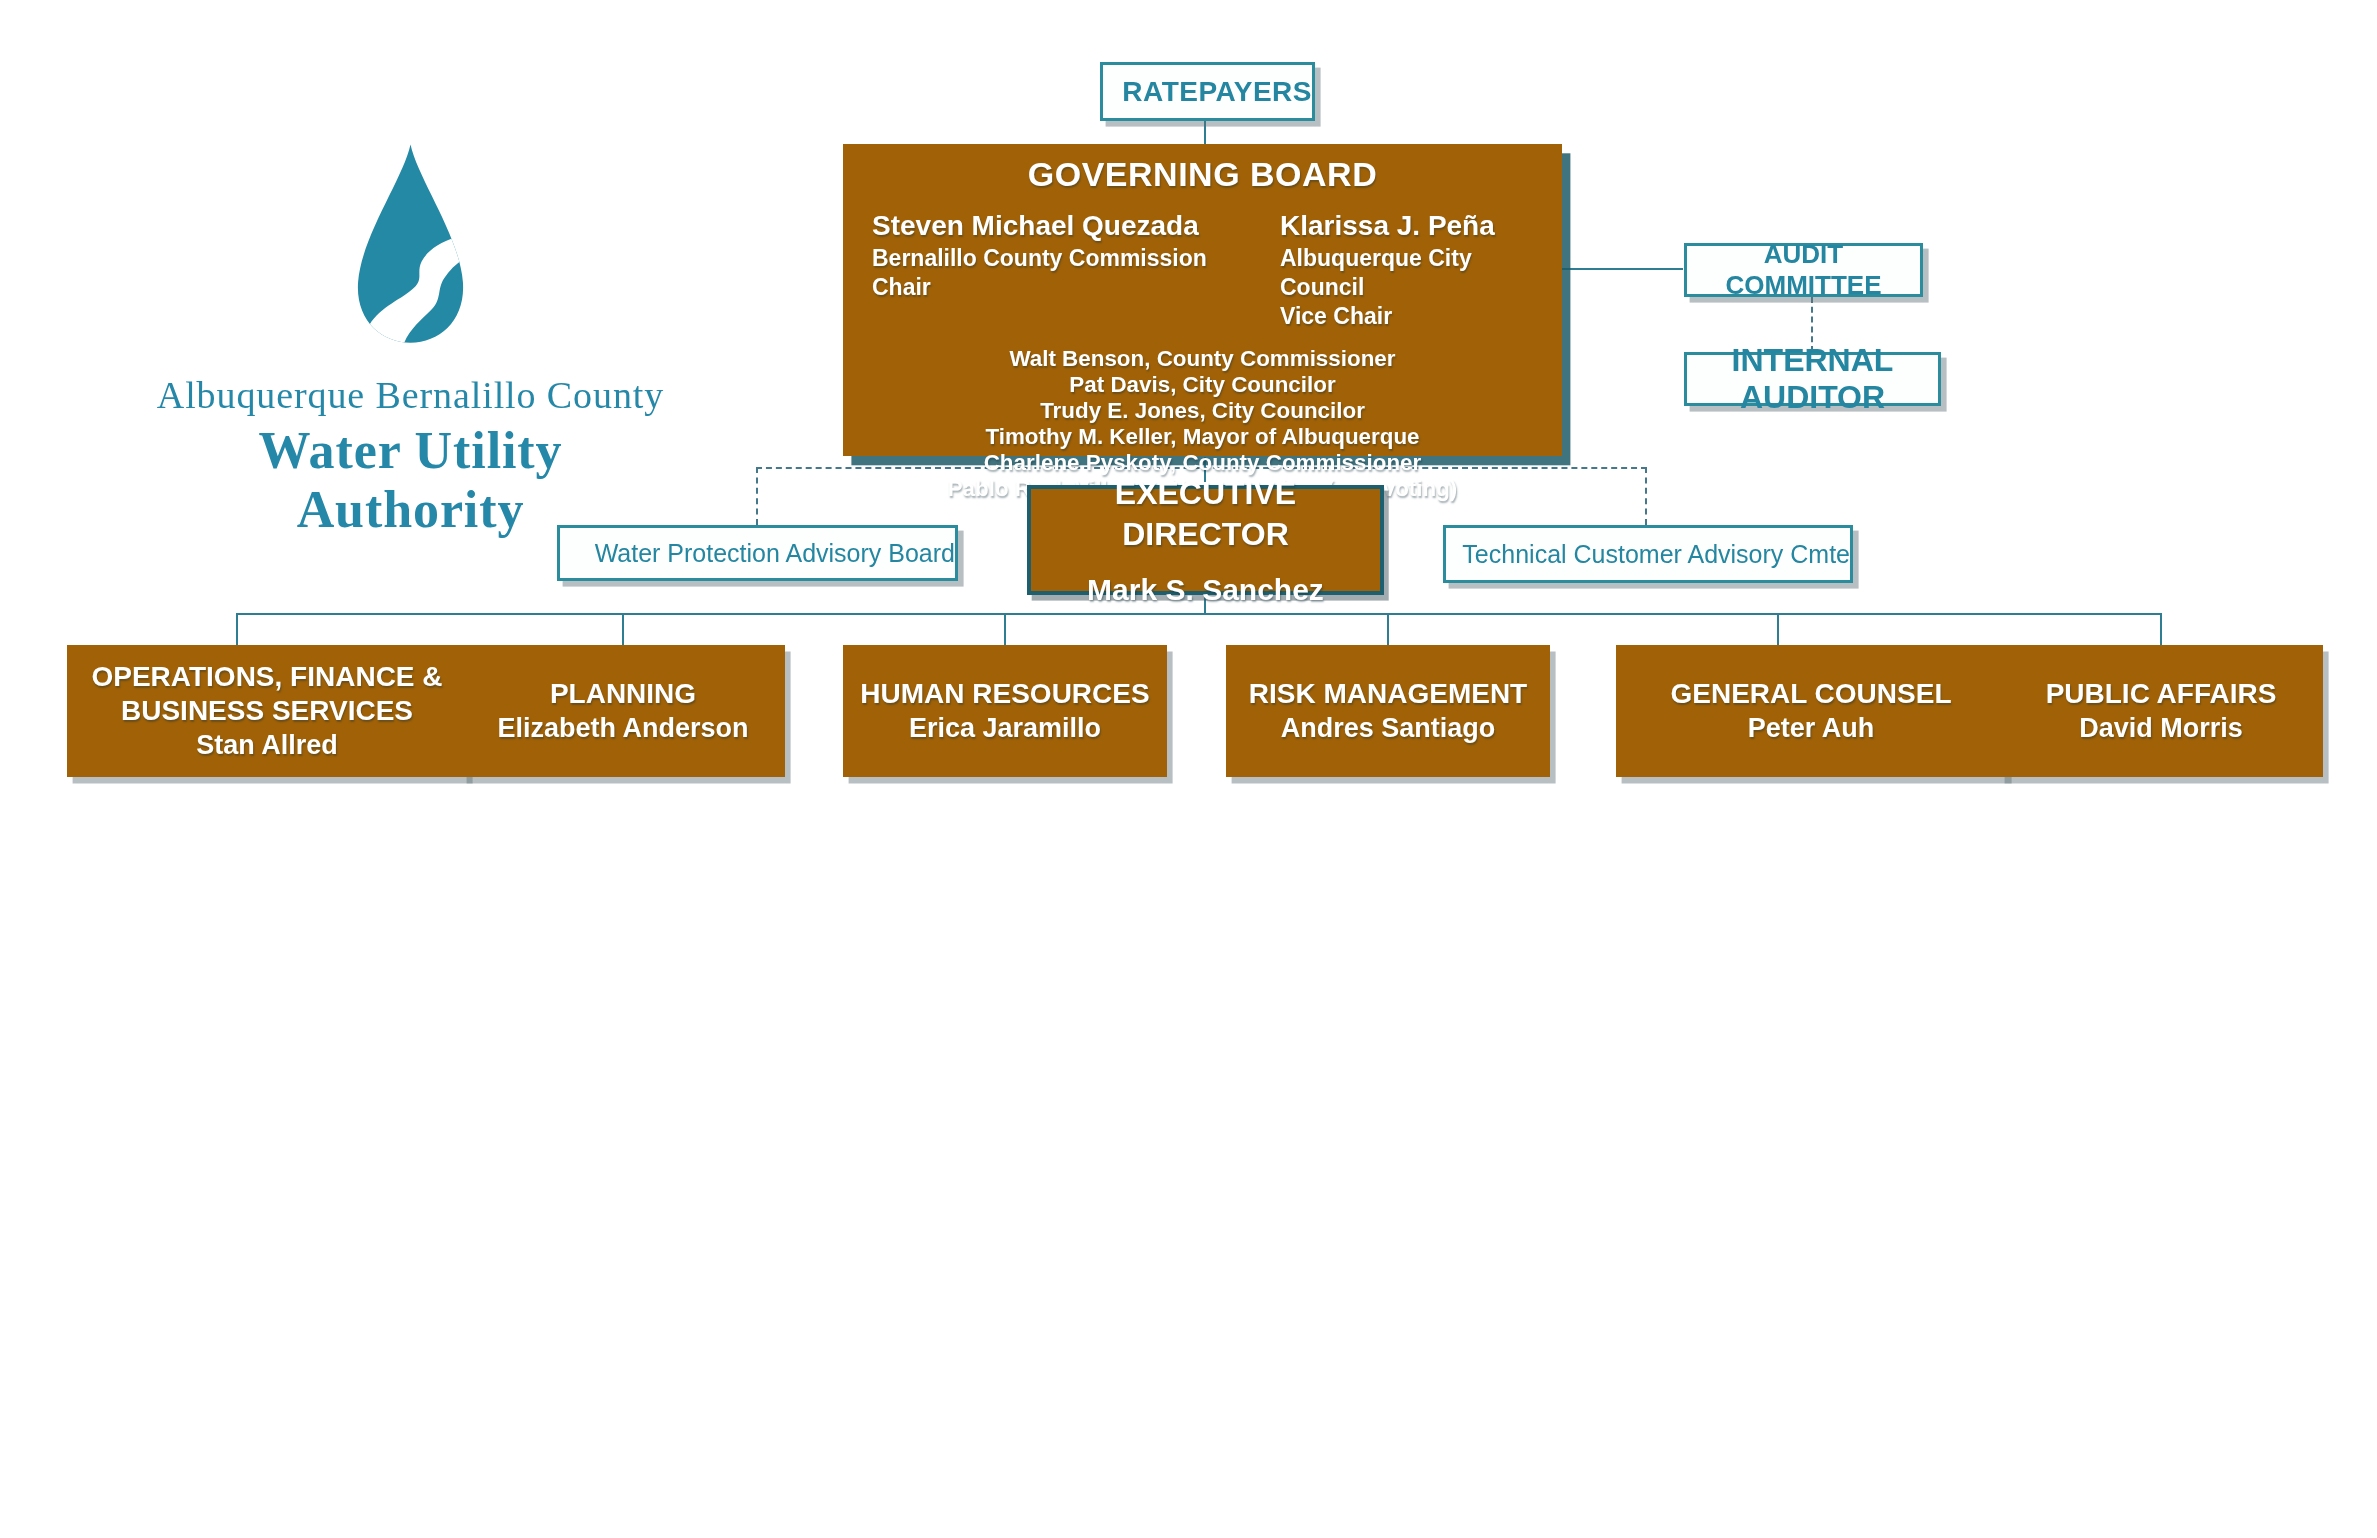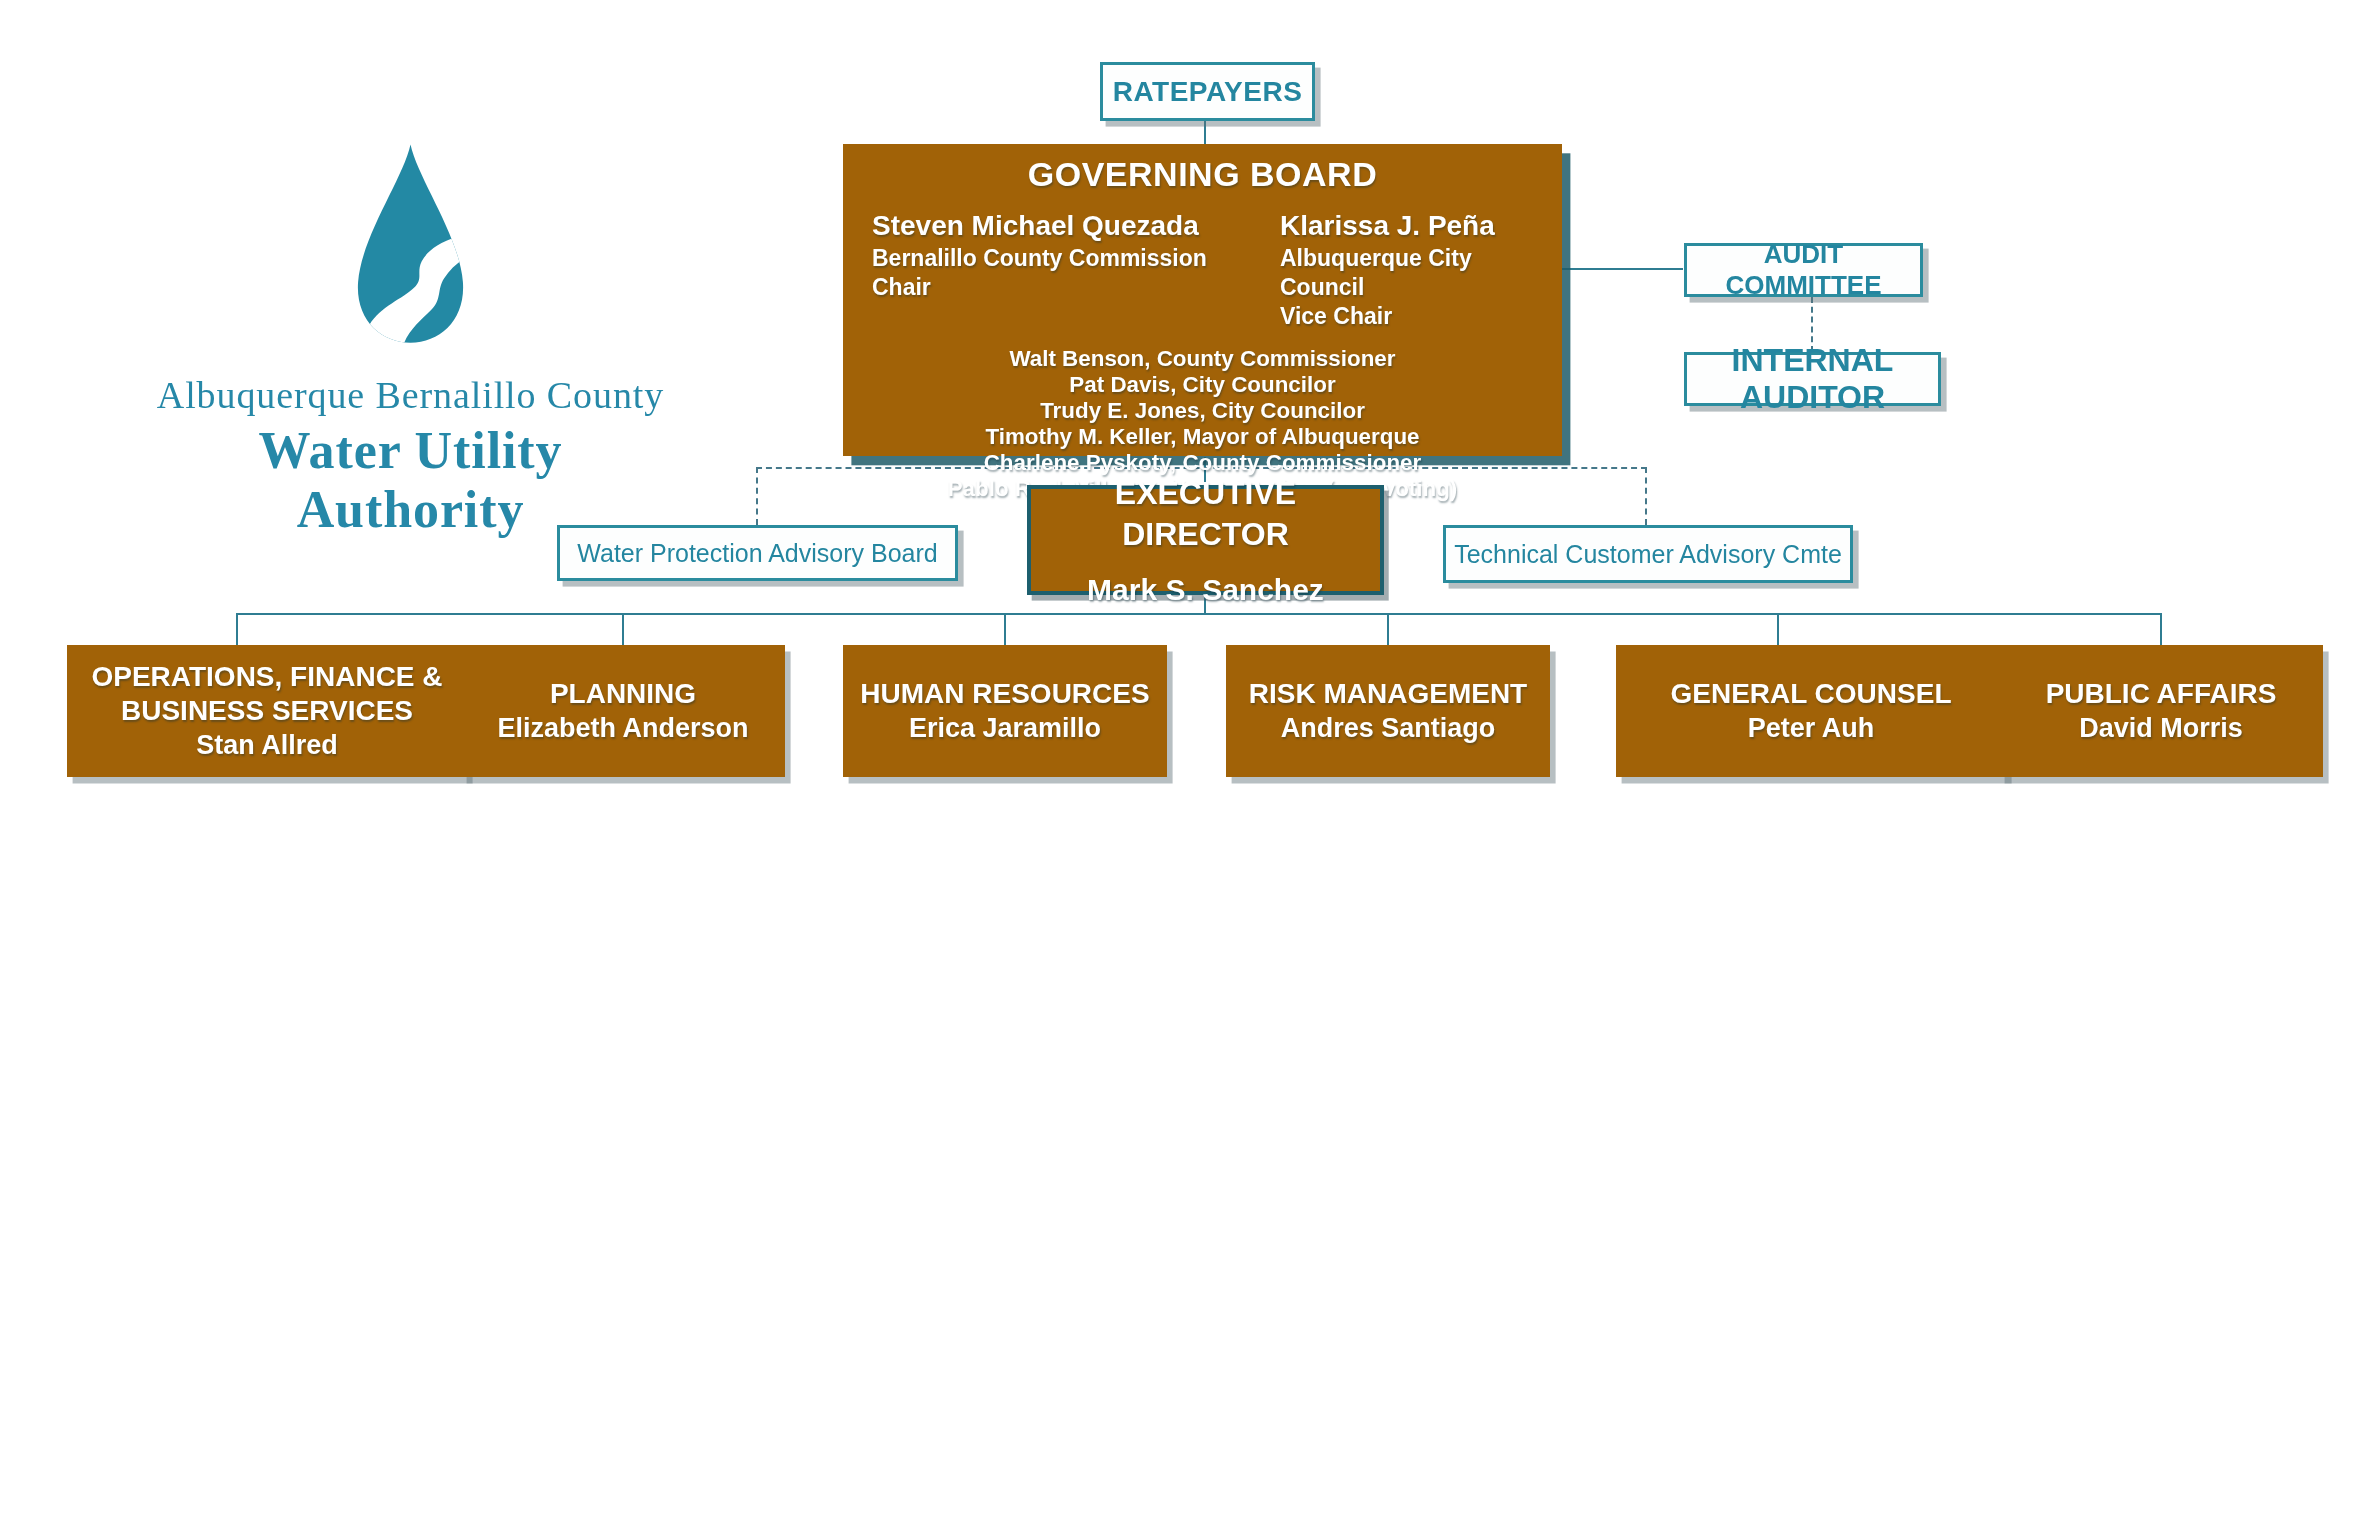--- a/index.html
+++ b/index.html
@@ -10,21 +10,21 @@
   
   .teal-box{
     position:absolute;background:#a16207;color:#ffffff;
     box-shadow:5.6px 6.5px 0 rgba(96,112,120,.45);
     display:flex;flex-direction:column;align-items:center;justify-content:center;
     text-align:center;
   }
   .white-box{
     position:absolute;background:#fdfefe;border:3.7px solid #2b8c9e;color:#2486a0;
     box-shadow:5.6px 5.6px 0 rgba(96,112,120,.45);
-    display:flex;align-items:center;justify-content:center;text-align:center;
+    display:flex;align-items:center;justify-content:flex-end;text-align:center;
     box-sizing:border-box;
   }
   .tshadow{text-shadow:0.9px 1.9px 1.9px rgba(15,45,55,.38);}
   
   .vline{position:absolute;width:1.9px;background:#2f7d92;}
   .hline{position:absolute;height:1.9px;background:#2f7d92;}
   .dash-v{position:absolute;width:0;border-left:2.8px dashed #45788a;}
   .dash-h{position:absolute;height:0;border-top:2.8px dashed #45788a;}
   
   .ratepayers{left:1100px;top:62px;width:215px;height:59px;font-size:28px;font-weight:700;letter-spacing:0.5px;}

